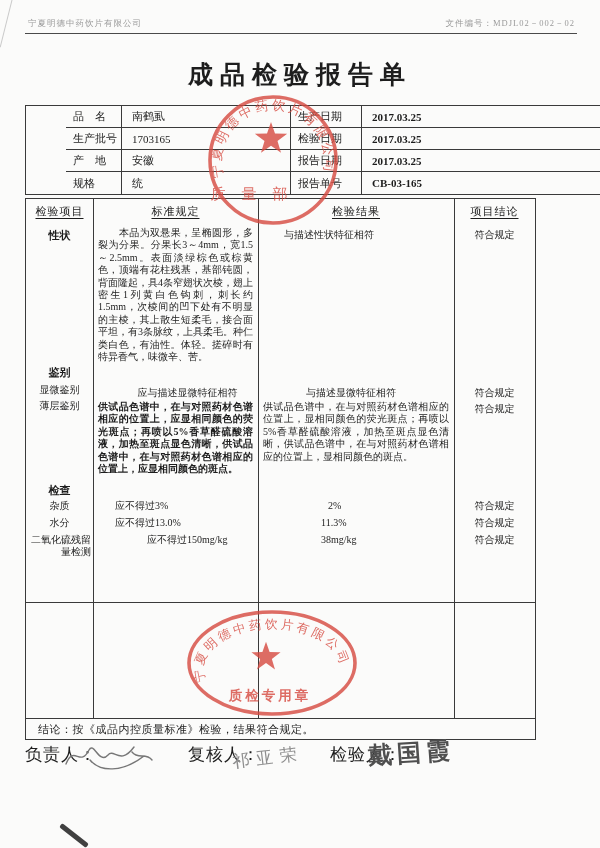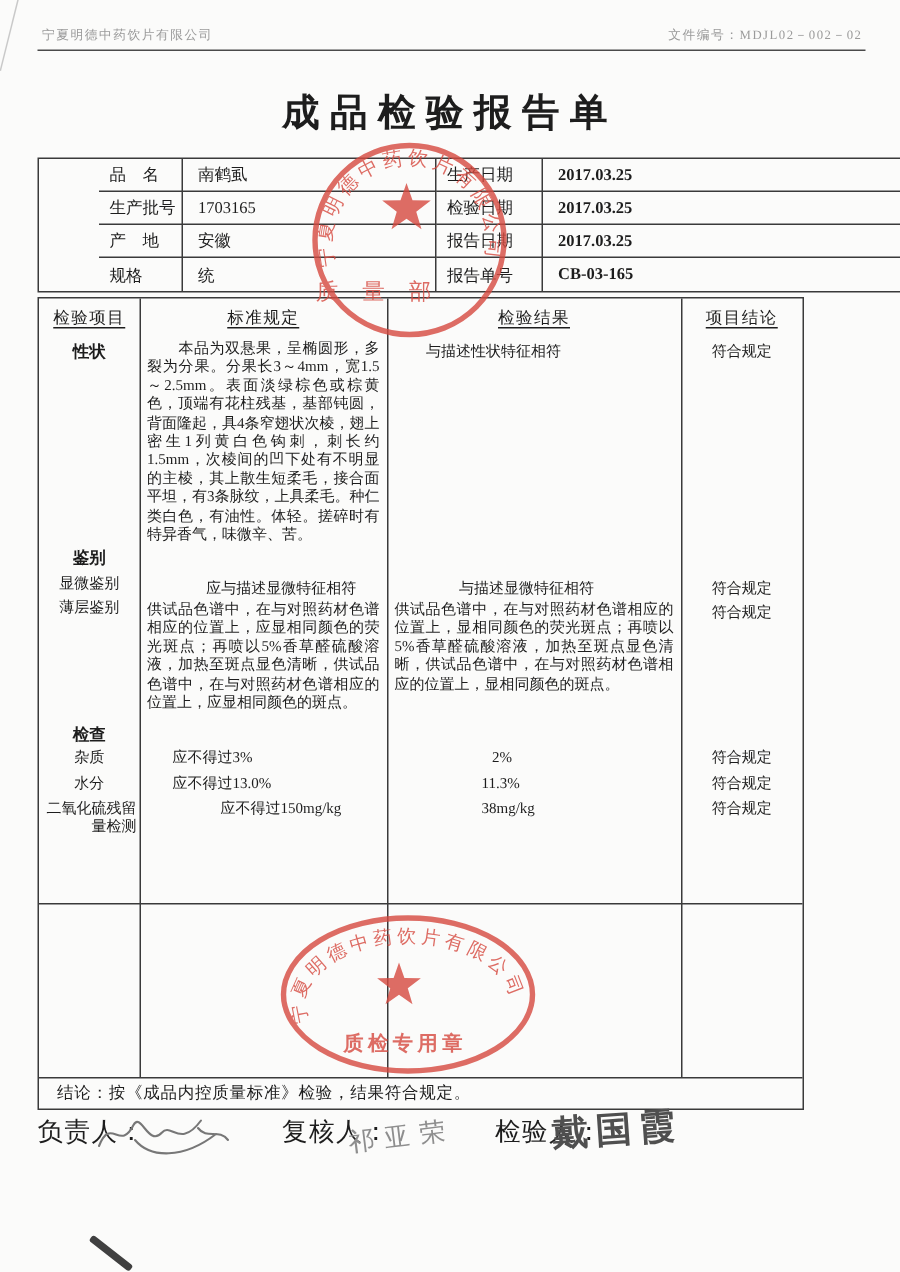--- a/index.html
+++ b/index.html
@@ -89,21 +89,21 @@
 
     <div class="blk bold cen" style="left:0;top:30px;width:67px;">性状</div>
     <div class="blk just" style="left:72px;top:28px;width:155px;text-indent:21px;">本品为双悬果，呈椭圆形，多裂为分果。分果长3～4mm，宽1.5～2.5mm。表面淡绿棕色或棕黄色，顶端有花柱残基，基部钝圆，背面隆起，具4条窄翅状次棱，翅上密生1列黄白色钩刺，刺长约1.5mm，次棱间的凹下处有不明显的主棱，其上散生短柔毛，接合面平坦，有3条脉纹，上具柔毛。种仁类白色，有油性。体轻。搓碎时有特异香气，味微辛、苦。</div>
     <div class="blk" style="left:258px;top:30px;">与描述性状特征相符</div>
     <div class="blk cen" style="left:428px;top:30px;width:81px;">符合规定</div>
 
     <div class="blk bold cen" style="left:0;top:167px;width:67px;">鉴别</div>
     <div class="blk cen" style="left:0;top:185px;width:67px;">显微鉴别</div>
     <div class="blk cen" style="left:0;top:201px;width:67px;">薄层鉴别</div>
     <div class="blk cen" style="left:67px;top:188px;width:165px;margin-left:12px;">应与描述显微特征相符</div>
-    <div class="blk just" style="left:72px;top:202px;width:155px;">供试品色谱中，在与对照药材色谱相应的位置上，应显相同颜色的荧光斑点；再喷以5%香草醛硫酸溶液，加热至斑点显色清晰，供试品色谱中，在与对照药材色谱相应的位置上，应显相同颜色的斑点。</div>
+    <div class="blk just" style="left:72px;top:202px;width:155px;font-weight:bold;">供试品色谱中，在与对照药材色谱相应的位置上，应显相同颜色的荧光斑点；再喷以5%香草醛硫酸溶液，加热至斑点显色清晰，供试品色谱中，在与对照药材色谱相应的位置上，应显相同颜色的斑点。</div>
     <div class="blk" style="left:280px;top:188px;">与描述显微特征相符</div>
     <div class="blk just" style="left:237px;top:202px;width:186px;">供试品色谱中，在与对照药材色谱相应的位置上，显相同颜色的荧光斑点；再喷以5%香草醛硫酸溶液，加热至斑点显色清晰，供试品色谱中，在与对照药材色谱相应的位置上，显相同颜色的斑点。</div>
     <div class="blk cen" style="left:428px;top:188px;width:81px;">符合规定</div>
     <div class="blk cen" style="left:428px;top:204px;width:81px;">符合规定</div>
 
     <div class="blk bold cen" style="left:0;top:285px;width:67px;">检查</div>
 
     <div class="blk cen" style="left:0;top:301px;width:67px;">杂质</div>
     <div class="blk" style="left:89px;top:301px;">应不得过3%</div>
     <div class="blk" style="left:302px;top:301px;">2%</div>

